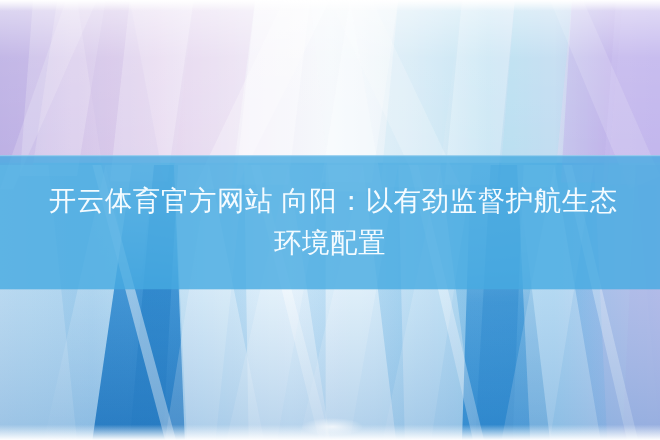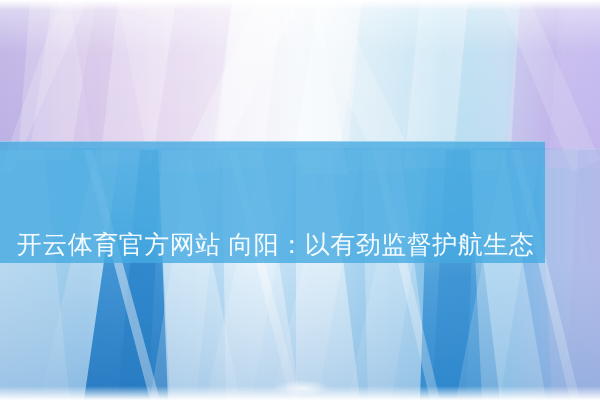--- a/index.html
+++ b/index.html
@@ -23,27 +23,27 @@
     width: 100%;
     height: 100%;
     display: block;
   }
 
   
   #title-band {
     position: absolute;
     left: 0;
     top: 141px;
-    width: 545px;
+    width: 600px;
     height: 122px;
     background: rgba(70, 170, 225, 0.80);
     box-sizing: border-box;
     display: flex;
-    flex-direction: row;
-    align-items: flex-end;
+    flex-direction: column;
+    align-items: center;
     justify-content: center;
   }
   #title-band::before {
     content: "";
     position: absolute;
     left: 0; right: 0; top: 0;
     height: 1px;
     background: rgba(255,255,255,0.35);
   }
   .band-line {
@@ -210,15 +210,16 @@
     <rect x="0" y="260" width="600" height="140" fill="url(#gShade)"></rect>
   </svg>
 
   <div id="top-fade"></div>
   <div id="bottom-fade"></div>
 
   <div id="watermark"></div>
 
   <div id="title-band">
     <div class="band-line line1">开云体育官方网站 向阳：以有劲监督护航生态</div>
+    <div class="band-line line2">环境配置</div>
   </div>
 
 </div>
 
 </body></html>

